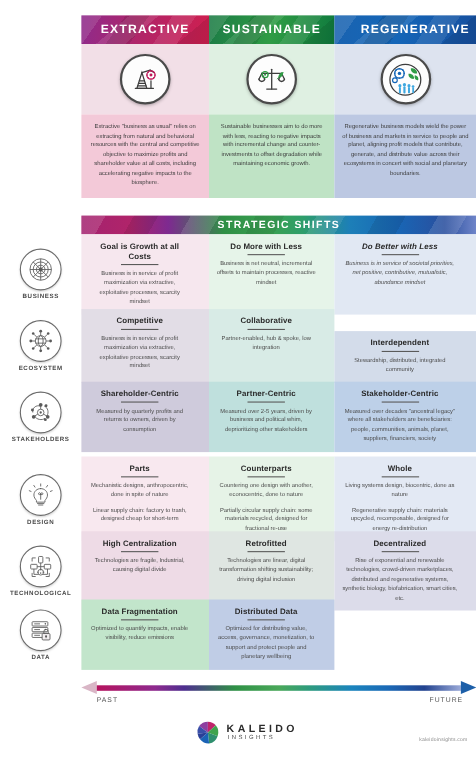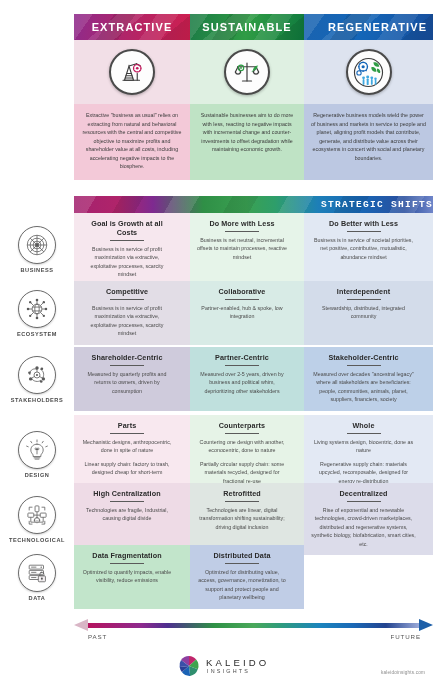--- a/index.html
+++ b/index.html
@@ -61,21 +61,21 @@
     font-size: 5.3px; line-height: 1.62; text-align:center;
     color:#3b3b3b; min-height: 66px;
   }
   .d-ext { background:#f3c9d8; }
   .d-sus { background:#bfe3c5; }
   .d-reg { background:#bcc8e2; }
 
   
   .ss-row { grid-column: 2 / 5; height: 17px; position:relative; overflow:hidden;
     background: linear-gradient(90deg,#a3226f 0%,#b0246a 12%,#7e2a90 22%,#2f8f46 36%,#3aa152 48%,#2e9e6a 56%,#1d7fb8 68%,#1866b5 80%,#2a4f9e 92%,#6f85c9 100%);
-    display:flex; align-items:center; justify-content:flex-end;font-family:Liberation Mono, monospace;}
+    display:flex; align-items:center; justify-content:center;}
   .ss-row::before{
     content:""; position:absolute; inset:0;
     opacity:.45;
     background:
       linear-gradient(120deg, rgba(255,255,255,.3) 0 6%, transparent 6% 13%, rgba(0,0,0,.2) 13% 19%, transparent 19% 27%, rgba(255,255,255,.26) 27% 34%, transparent 34% 43%, rgba(0,0,0,.18) 43% 50%, transparent 50% 58%, rgba(255,255,255,.24) 58% 65%, transparent 65% 73%, rgba(0,0,0,.2) 73% 80%, transparent 80% 88%, rgba(255,255,255,.28) 88% 95%, transparent 95%);
   }
   .ss-row span{ position:relative; z-index:2; color:#fff; font-size:9.5px; font-weight:bold; letter-spacing:1.3px;}
   .ss-spacer{ background:#fff; }
 
   
@@ -84,25 +84,25 @@
     font-size: 7.2px; font-weight: bold; color:#2a2a2a;
     margin-bottom: 2.5px; letter-spacing:.1px;
   }
   .rule { width: 34px; height: 1px; background:#5a5a5a; margin: 0 auto 4px auto; }
   .cell p { font-size: 5.3px; line-height: 1.62; color:#4a4a4a; }
   .cell p + p { margin-top: 5px; }
 
   
   .r-a .c1 { background:#f6e7ee; }
   .r-a .c2 { background:#e6f4e9; }
-  .r-a .c3 { background:#e1e8f3; }
+  .r-a .c3 { background:#e1e8f3;font-style:italic; }
 
   .r-b .c1 { background:#e2dde6; }
   .r-b .c2 { background:#d8ebe6; }
-  .r-b .c3 { background:#d3dcea; }
+  .r-b .c3 { background:#d3dcea;margin-top:20px; }
 
   .r-c .c1 { background:#cfcbdc; }
   .r-c .c2 { background:#bfe0dd; }
   .r-c .c3 { background:#bdd0e8; }
 
   .r-d .c1 { background:#f8e8ef; }
   .r-d .c2 { background:#e6f3e7; }
   .r-d .c3 { background:#e3e9f4; }
 
   .r-e .c1 { background:#eedbe6; }
@@ -138,21 +138,21 @@
     border-top:6.5px solid transparent; border-bottom:6.5px solid transparent;
     border-left:14px solid #1d5fa8; }
   .tl-past { position:absolute; left:14px; top:16px; font-size:6.2px; letter-spacing:.9px; color:#555; }
   .tl-future { position:absolute; right:12px; top:16px; font-size:6.2px; letter-spacing:.9px; color:#555; }
 
   
   .footer { position:absolute; left:0; right:0; top:652px; height:48px; }
   .logo-wrap { position:absolute; left:178px; top:3px; display:flex; align-items:center; gap:6px; }
   .logo-mark { width: 22px; height: 22px; }
   .logo-text { line-height:1; }
-  .logo-text .l1 { font-size:9.6px; letter-spacing:3.1px; color:#2b2b2b; font-weight:400; }
+  .logo-text .l1 { font-size:9.6px; letter-spacing:3.1px; color:#2b2b2b; font-weight:700; }
   .logo-text .l2 { font-size:5.4px; letter-spacing:2.2px; color:#4a4a4a; margin-top:2px; margin-left:1px;}
   .site { position:absolute; right:8px; top:18px; font-size:4.6px; color:#8a8a8a; letter-spacing:.2px; }
 </style>
 </head>
 <body>
 
 <div class="page">
 
   <div class="grid" id="header-grid" style="top:14px;">
     <div class="hdr-spacer"></div>

